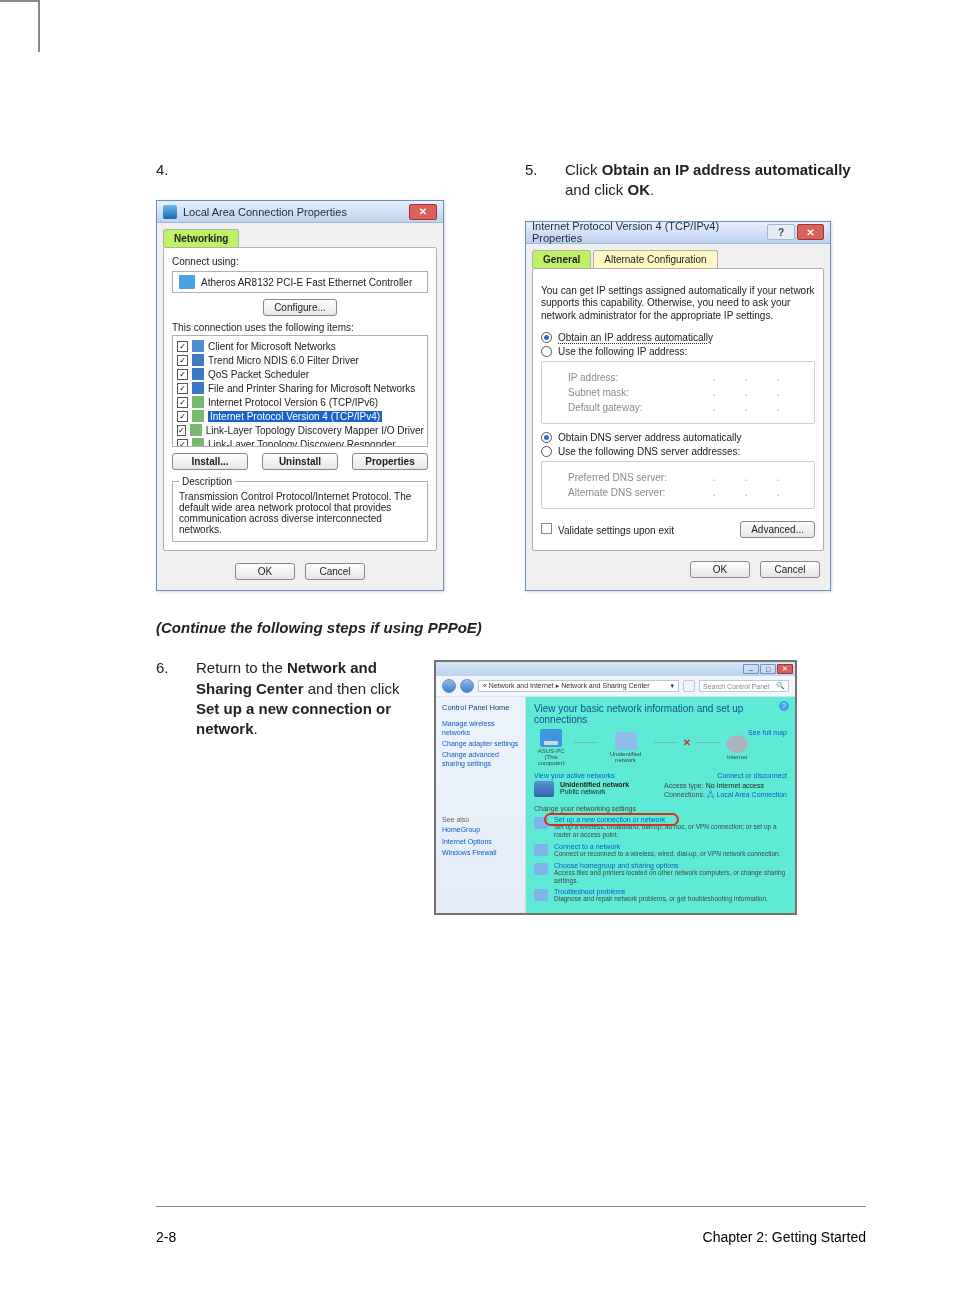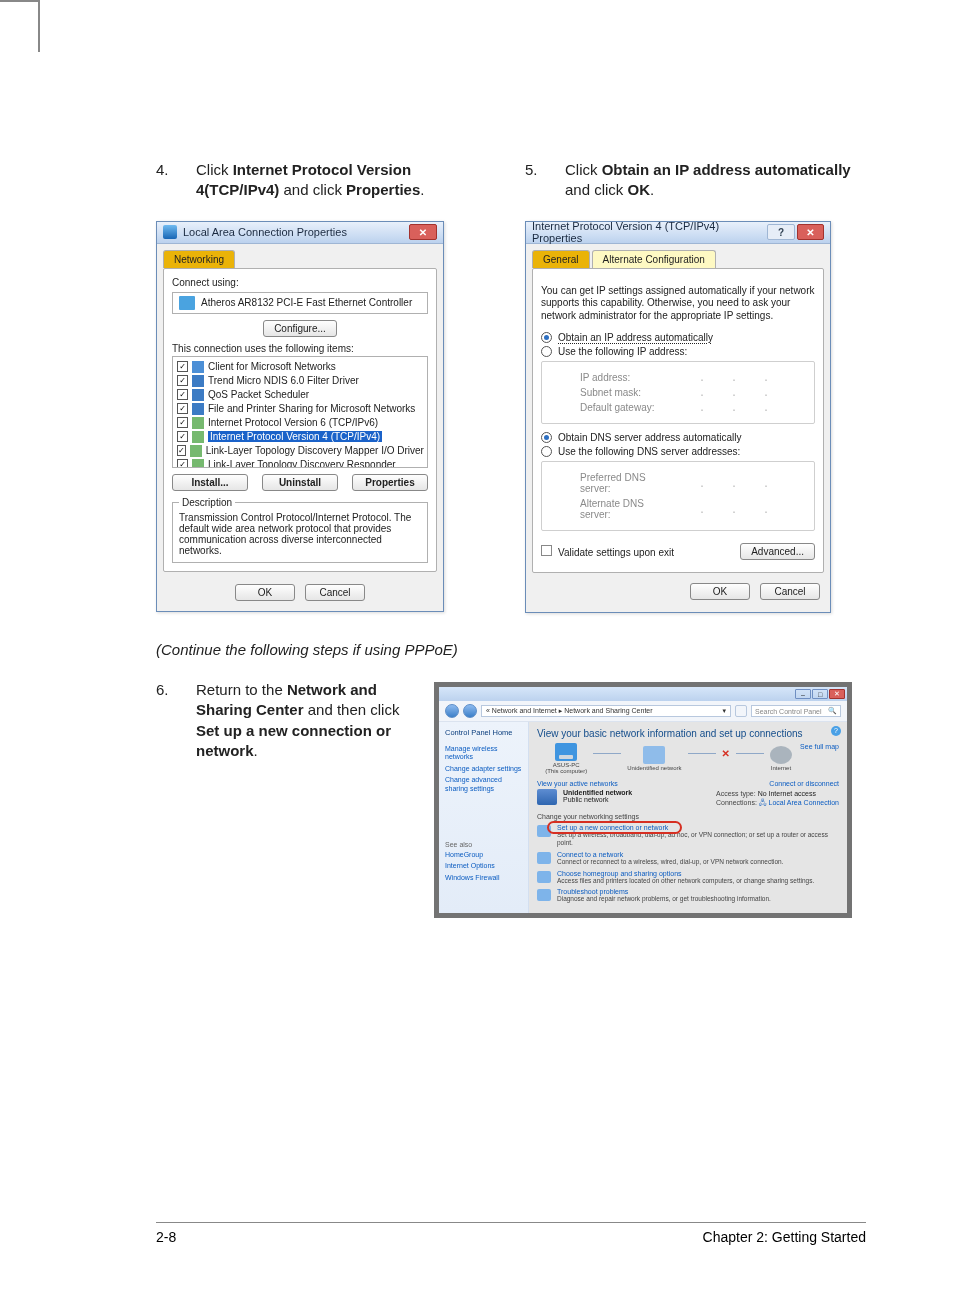--- a/index.html
+++ b/index.html
@@ -88,21 +88,21 @@
   .tab {
     padding: 3px 10px;
     border: 1px solid #b0b0b0;
     border-bottom: none;
     background: #fef9c3;
     border-top-left-radius: 3px;
     border-top-right-radius: 3px;
     font-size: 10px;
     margin-right: 2px;
   }
-  .tab.active { background:#eab308; font-weight:400; }
+  .tab.active { background:#bef264; font-weight:700; }
   .panel { border:1px solid #b0b0b0; padding:8px; background:#fff; border-radius:2px; }
 
   
   .left-dlg { width: 288px; margin-top: 20px; }
   .field-label { margin-bottom:4px; }
   .adapter-box {
     display:flex; align-items:center; gap:6px;
     border:1px solid #b0b0b0; padding:3px 6px; background:#fff;
     margin-bottom:6px;
   }
@@ -154,41 +154,41 @@
     display:inline-flex; align-items:center; justify-content:center;
   }
   .radio.on::after { content:""; width:5px; height:5px; border-radius:50%; background:#2d6fc1; }
   .dotsel { text-decoration: underline dotted; text-underline-offset:2px; }
   .ipgrid {
     margin:4px 0 4px 18px;
   }
   .iprow { display:flex; align-items:center; gap:8px; margin:4px 0; color:#8a8a8a; font-size:10px;}
   .iprow .lbl { flex:1; }
   .dots { letter-spacing: 10px; font-family: monospace; color:#bbb; width:110px; text-align:center; }
-  .groupbox { border:1px solid #cfcfcf; border-radius:2px; padding:6px 20px; margin-top:4px; }
+  .groupbox { border:1px solid #cfcfcf; border-radius:2px; padding:6px 8px; margin-top:4px; }
   .validate-row { display:flex; align-items:center; justify-content:space-between; margin:12px 0 4px; font-size:10px; }
   .validate-row .ck {
     width:11px; height:11px; border:1px solid #888; display:inline-block; margin-right:6px;
   }
   .foot-r { display:flex; justify-content:flex-end; gap:10px; padding:10px 10px 12px; }
 
   
   .continue {
     font-style: italic;
-    font-weight: 400;
+    font-weight: 700;
     font-size: 15px;
     margin: 28px 0 22px;
   }
 
   
   .nsc {
-    width: 418px;
-    border:5px solid #737373;
+    width: 363px;
+    border:2px solid #737373;
     font-size: 7px;
-    background:#e5e5e5;
+    background:#5eead4;
     margin-top:2px;
   }
   .nsc-title {
     height:14px; display:flex; align-items:center; justify-content:flex-end;
     background:linear-gradient(#d6e6f9,#bcd2ee); padding:0 2px;
   }
   .nsc-min, .nsc-max, .nsc-close {
     width:16px; height:10px; border:1px solid #6f8fc2; border-radius:1px; margin-left:1px;
     display:inline-flex; align-items:center; justify-content:center; font-size:7px;
   }
@@ -241,43 +241,40 @@
     pointer-events:none;
   }
 
   
   .footer {
     position: absolute;
     bottom: 0;
     left: 156px;
     right: 88px;
     border-top: 1px solid #888;
-    padding: 6px 0 0;
+    padding: 22px 0 0;
     display: flex;
     justify-content: space-between;
     font-size: 14px;
   }
   .page-wrap { position:relative; height:1315px; }
 </style>
 </head>
 <body>
 
 <div class="page-wrap">
 <div class="page-edge"></div>
 
 <div class="page">
 
   <div class="tworow">
 
     <div class="col">
       <div class="step">
         <div class="num">4.</div>
-        <div class="txt">
-          <span>Click </span><span class="b">Internet Protocol Version 4(TCP/IPv4)</span><span> and click </span><span class="b">Properties</span><span>.</span>
-        </div>
       </div>
 
       <div class="win left-dlg">
         <div class="titlebar">
           <span class="ticon"></span>
           <span>Local Area Connection Properties</span>
           <span class="spacer"></span>
           <span class="close-x">✕</span>
         </div>
         <div class="tab-row">

